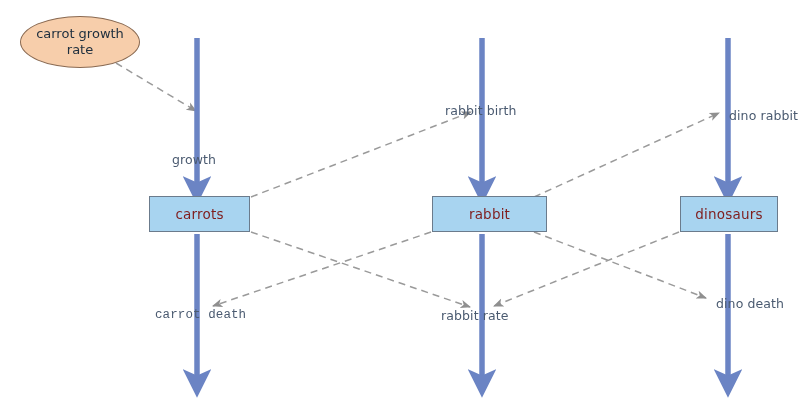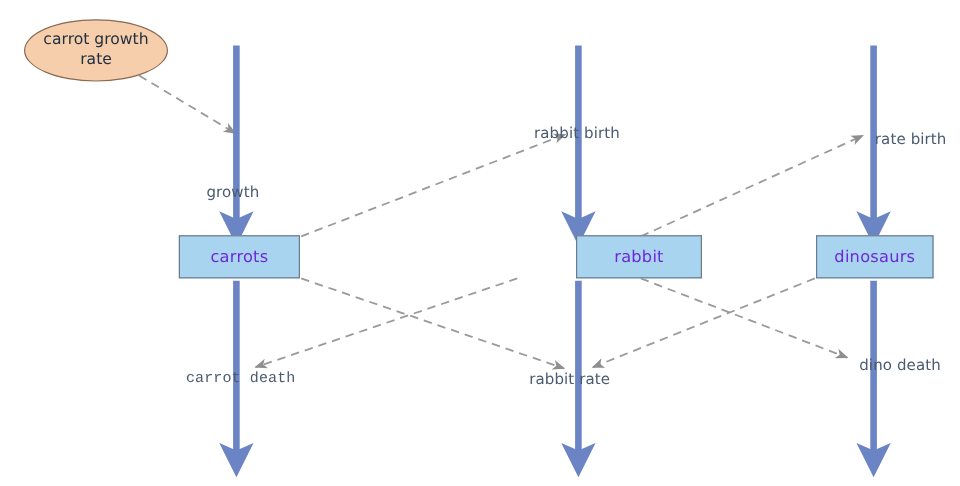--- a/index.html
+++ b/index.html
@@ -28,21 +28,21 @@
   .stock-box {
     position: absolute;
     box-sizing: border-box;
     background: #a8d4f0;
     border: 1.6px solid #6b7b8c;
     display: flex;
     align-items: center;
     justify-content: center;
     font-family: "DejaVu Sans", sans-serif;
     font-size: 13.5px;
-    color: #6d28d9;
+    color: #7f1d1d;
     letter-spacing: 0.2px;
   }
   .cloud-ellipse {
     position: absolute;
     box-sizing: border-box;
     background: #f7ceab;
     border: 1.7px solid #8a6a52;
     border-radius: 50%;
     display: flex;
     align-items: center;
@@ -99,27 +99,27 @@
     </g>
   </svg>
 
   <div class="cloud-ellipse" style="left:20px; top:16px; width:120px; height:52px;align-items:center;">
     <span>carrot growth rate</span>
   </div>
 
   <div class="stock-box" style="left:149px; top:196px; width:101px; height:36px;">
     <span>carrots</span>
   </div>
-  <div class="stock-box" style="left:432px; top:196px; width:105px; height:36px;margin-left:48px;">
+  <div class="stock-box" style="left:432px; top:196px; width:115px; height:36px;">
     <span>rabbit</span>
   </div>
   <div class="stock-box" style="left:680px; top:196px; width:98px; height:36px;">
     <span>dinosaurs</span>
   </div>
 
   <div class="flow-label" style="left:172px; top:112px;margin-top:40px;">growth</div>
   <div class="flow-label" style="left:155px; top:308px;font-family:Liberation Mono, monospace;">carrot death</div>
   <div class="flow-label" style="left:445px; top:103px;">rabbit birth</div>
   <div class="flow-label" style="left:441px; top:308px;">rabbit rate</div>
-  <div class="flow-label" style="left:729px; top:108px;">rate birth</div>
+  <div class="flow-label" style="left:729px; top:108px;">dino rabbit</div>
   <div class="flow-label" style="left:716px; top:296px;">dino death</div>
 
 </div>
 
 </body></html>

